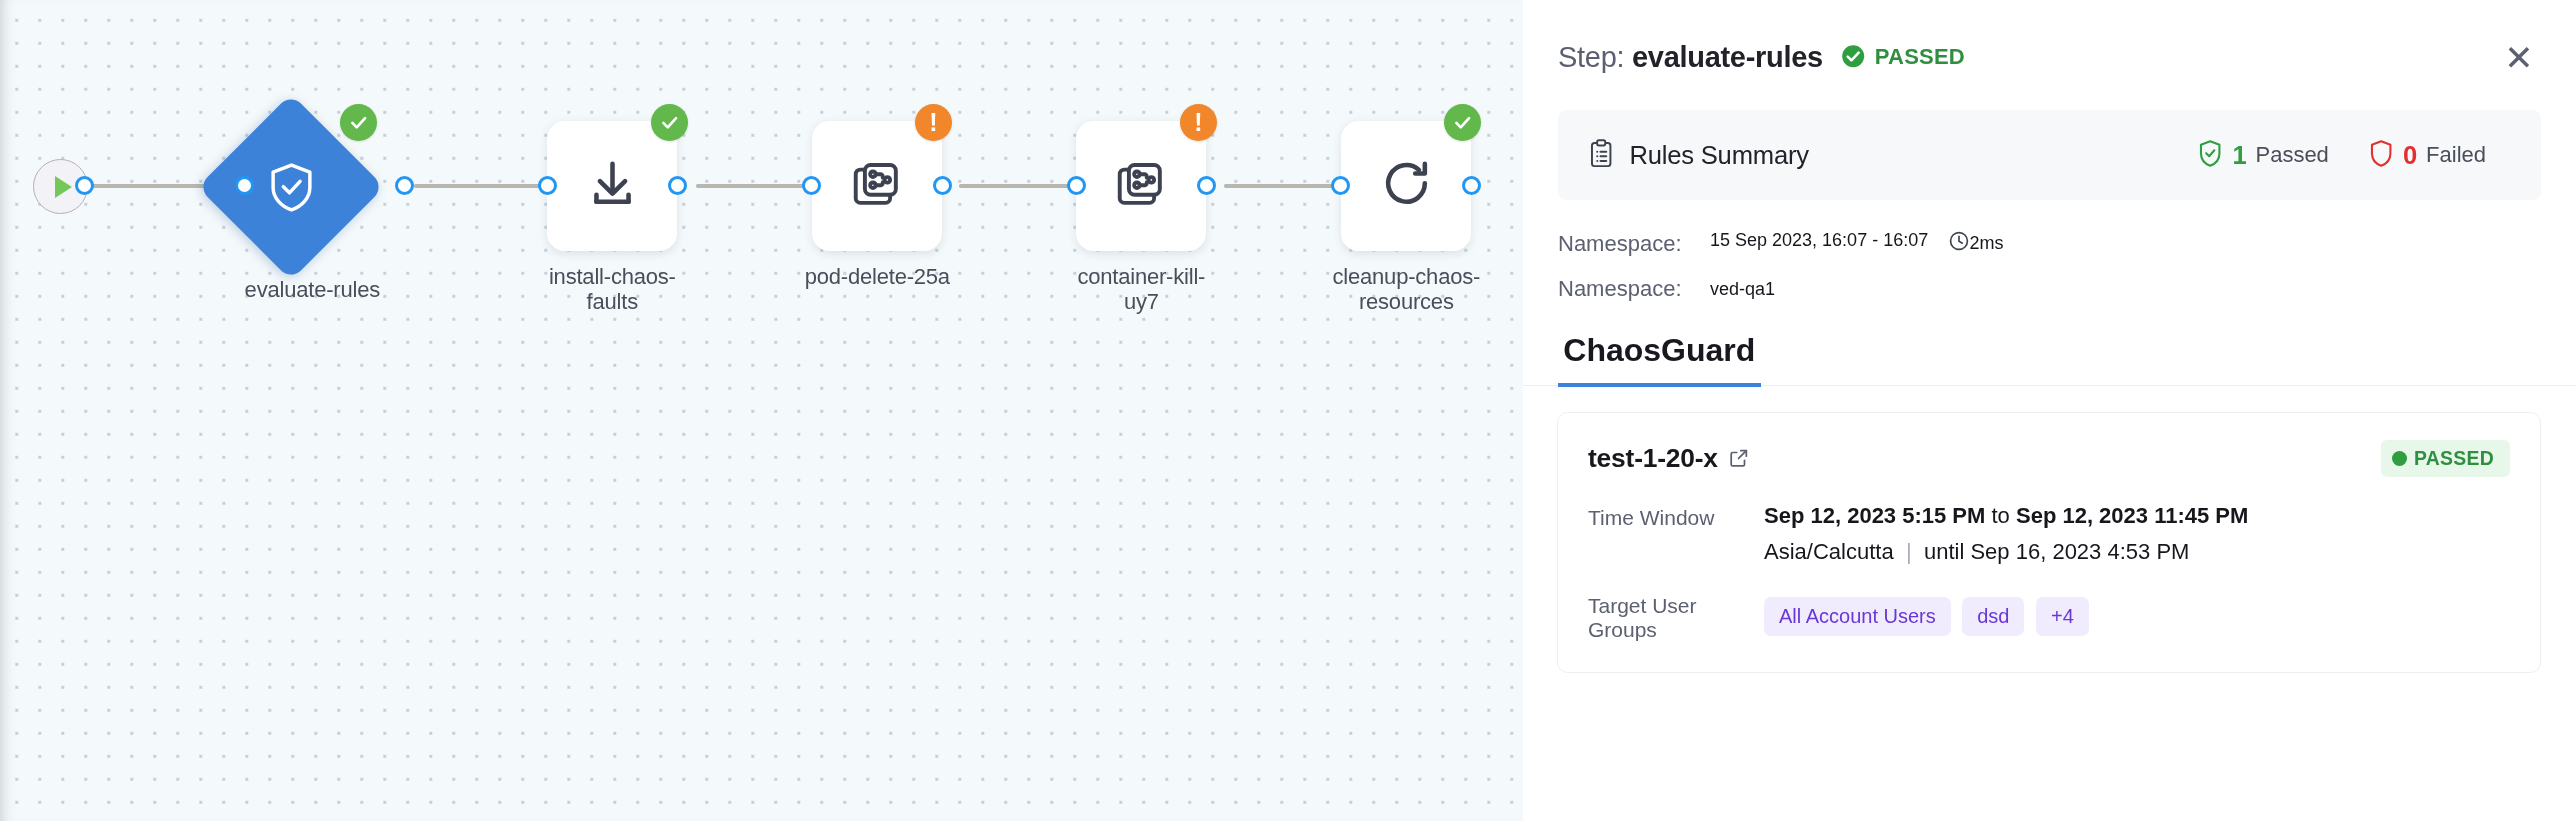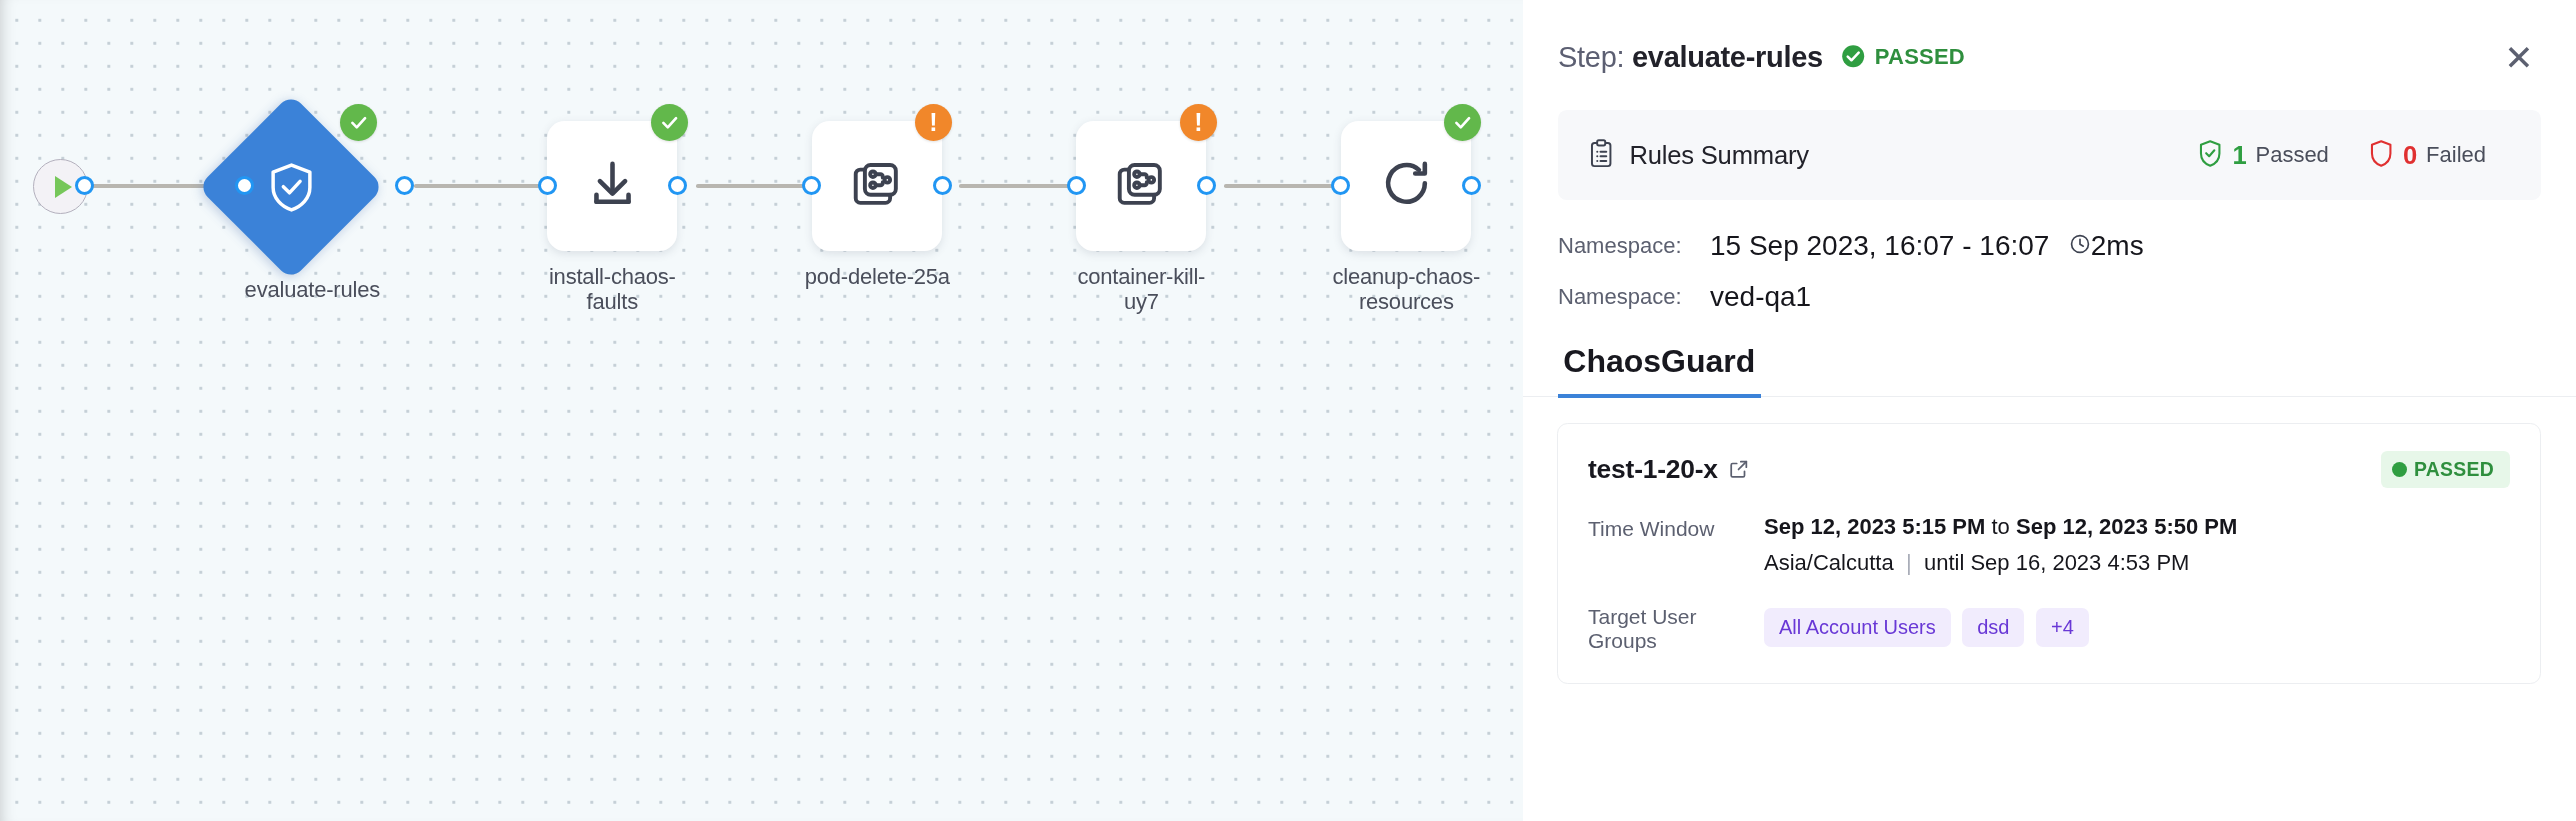--- a/index.html
+++ b/index.html
@@ -248,21 +248,21 @@
     display: flex;
     align-items: center;
     margin-bottom: 19.4px;
   }
   .meta-key {
     width: 152px;
     font-size: 22px;
     color: #5c6070;
   }
   .meta-val {
-    font-size: 28px;
+    font-size: 18px;
     color: #16161c;
     display: flex;
     align-items: flex-start;
     gap: 8.8px;
     font-weight: 500;
   }
   .meta-val .dur {
     display: flex;
     align-items: center;
     gap: 0;
@@ -595,21 +595,21 @@
           <span class="txt">PASSED</span>
         </span>
       </div>
 
       <div class="rc-row">
         <div class="rc-key">Time Window</div>
         <div class="rc-val">
           <div class="line1">
             <span>Sep 12, 2023 5:15 PM</span>
             <span class="plain">to</span>
-            <span>Sep 12, 2023 5:50 PM</span>
+            <span>Sep 12, 2023 11:45 PM</span>
           </div>
           <div class="line2">
             <span>Asia/Calcutta</span>
             <span class="sep">|</span>
             <span>until Sep 16, 2023 4:53 PM</span>
           </div>
         </div>
       </div>
 
       <div class="rc-row">

